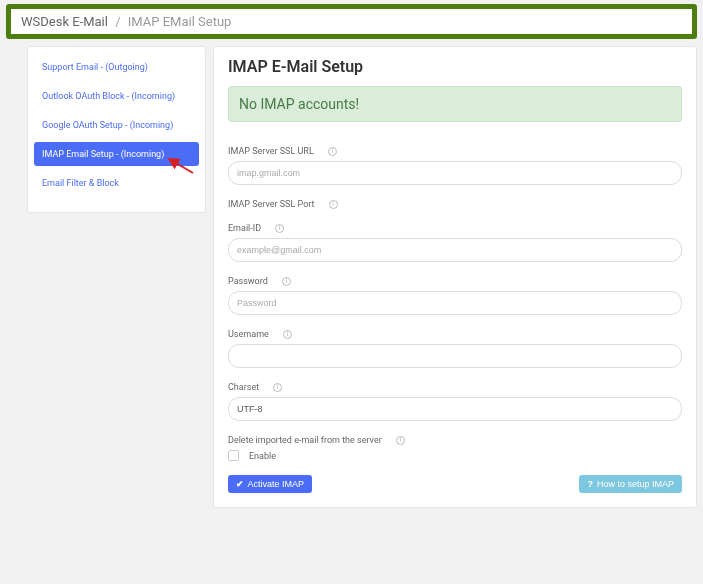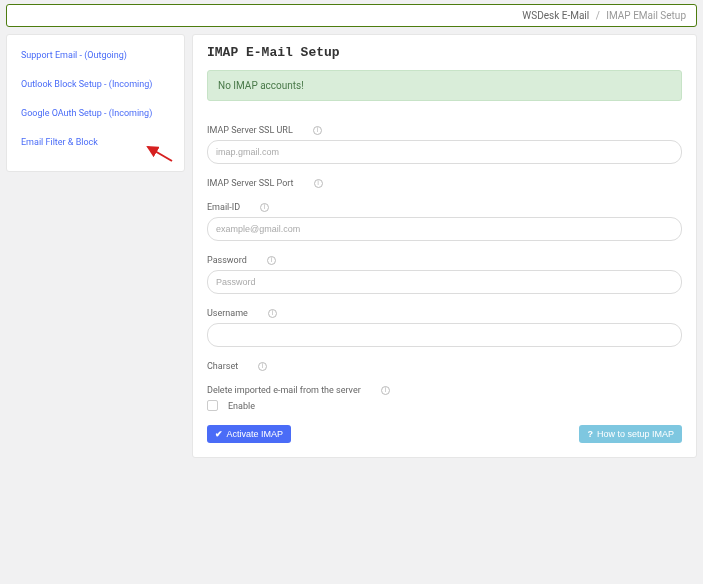--- a/index.html
+++ b/index.html
@@ -7,31 +7,30 @@
   font-family: -apple-system, BlinkMacSystemFont, "Segoe UI", Roboto, "Helvetica Neue", Arial, sans-serif;
   background: #f1f1f2;
   font-size: 10px;
   color: #555;
   width: 703px;
   height: 584px;
   overflow: hidden;
 }
 .breadcrumb-bar {
   background: #fff;
-  border: 1px solid #4d7c0f;
+  border: 5px solid #4d7c0f;
   border-radius: 3px;
   margin: 4px 6px 7px 6px;
   padding: 5px 10px;
-  font-size: 10px;
-  text-align: right;
+  font-size: 13px;
 }
 .breadcrumb-bar .root { color: #666; }
 .breadcrumb-bar .sep { color: #aaa; margin: 0 4px; }
 .breadcrumb-bar .current { color: #999; }
-.layout { display: flex; gap: 7px; padding: 0 6px 6px 6px; }
+.layout { display: flex; gap: 7px; padding: 0 6px 6px 12px; margin-left: 15px; }
 .sidebar {
   width: 179px;
   background: #fff;
   border: 1px solid #e6e6e6;
   border-radius: 3px;
   padding: 8px 6px 12px 6px;
   height: fit-content;
 }
 .sidebar .item {
   display: block;
@@ -44,33 +43,32 @@
 }
 .sidebar .item.active { background: #4a6cf7; color: #fff; }
 .main {
   flex: 1;
   background: #fff;
   border: 1px solid #e6e6e6;
   border-radius: 3px;
   padding: 10px 14px 14px 14px;
 }
 .main h1 {
-  font-size: 13px;
+  font-size: 16px;
   font-weight: 600;
   color: #333;
   margin-bottom: 10px;
-  font-family: Liberation Mono, monospace;
 }
 .alert {
   background: #d9edd9;
   border: 1px solid #c7e3c7;
   color: #4a7a4a;
   border-radius: 3px;
   padding: 9px 10px;
-  font-size: 10px;
+  font-size: 14px;
   margin-bottom: 24px;
 }
 .toprow {
   display: flex;
   justify-content: space-between;
   align-items: center;
   margin-bottom: 12px;
 }
 .toprow h2 {
   font-size: 10px;
@@ -93,21 +91,21 @@
 .btn .icon-plus, .btn .icon-check, .btn .icon-question {
   display: inline-block;
   font-size: 9px;
   font-weight: bold;
   line-height: 1;
 }
 .field { margin-bottom: 14px; }
 .field-label {
   display: flex;
   align-items: center;
-  gap: 20px;
+  gap: 14px;
   font-size: 9px;
   color: #666;
   margin-bottom: 5px;
 }
 .info-icon {
   display: inline-flex;
   width: 9px;
   height: 9px;
   border: 1px solid #bbb;
   border-radius: 50%;
@@ -155,22 +153,23 @@
 <div class="breadcrumb-bar">
   <span class="root">WSDesk E-Mail</span>
   <span class="sep">/</span>
   <span class="current">IMAP EMail Setup</span>
 </div>
 
 <div class="layout">
   <div class="sidebar-wrap">
     <nav class="sidebar">
       <a class="item">Support Email - (Outgoing)</a>
-      <a class="item">Outlook Block Setup - (Incoming)</a>
+      <a class="item">Outlook OAuth Block - (Incoming)</a>
       <a class="item">Google OAuth Setup - (Incoming)</a>
+      <a class="item active">IMAP Email Setup - (Incoming)</a>
       <a class="item">Email Filter &amp; Block</a>
     </nav>
     <svg class="arrow-annotation" style="left:136px; top:111px;" width="34" height="18">
       <defs>
         <marker id="ah" markerWidth="6" markerHeight="6" refX="5" refY="3" orient="auto">
           <path d="M0,0 L6,3 L0,6 Z" fill="#d62020"></path>
         </marker>
       </defs>
       <line x1="30" y1="16" x2="6" y2="2" stroke="#d62020" stroke-width="2" marker-end="url(#ah)"></line>
     </svg>
@@ -219,20 +218,21 @@
         <span class="info-icon">i</span>
       </div>
       <input type="text" style="">
     </div>
 
     <div class="field">
       <div class="field-label">
         <span>Charset</span>
         <span class="info-icon">i</span>
       </div>
+      <input type="text" value="UTF-8" style="">
     </div>
 
     <div class="field">
       <div class="field-label">
         <span>Delete imported e-mail from the server</span>
         <span class="info-icon">i</span>
       </div>
       <div class="check-row">
         <input type="checkbox" style="">
         <label>Enable</label>

